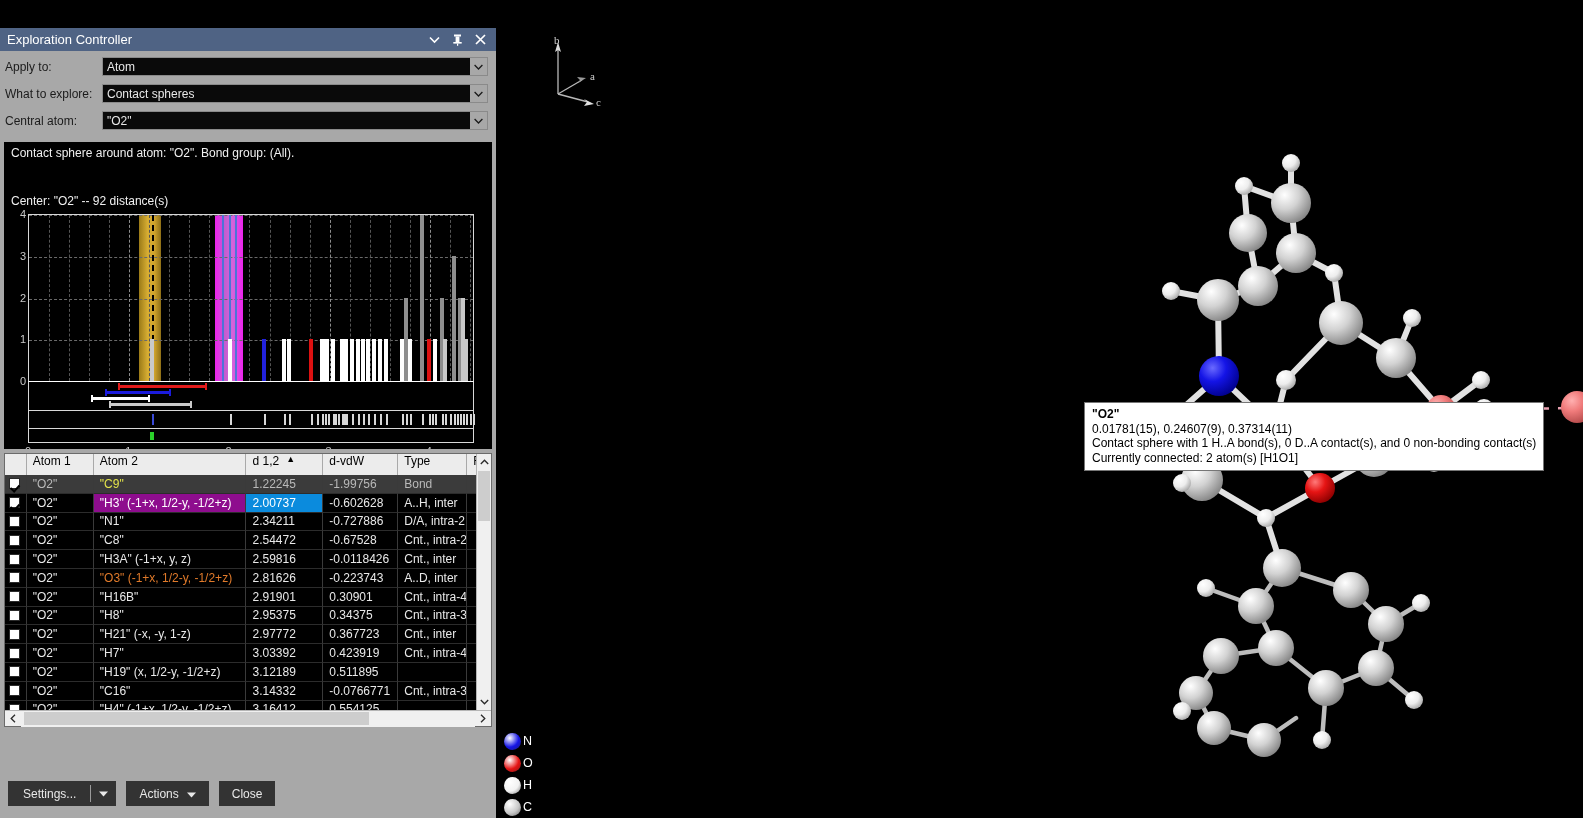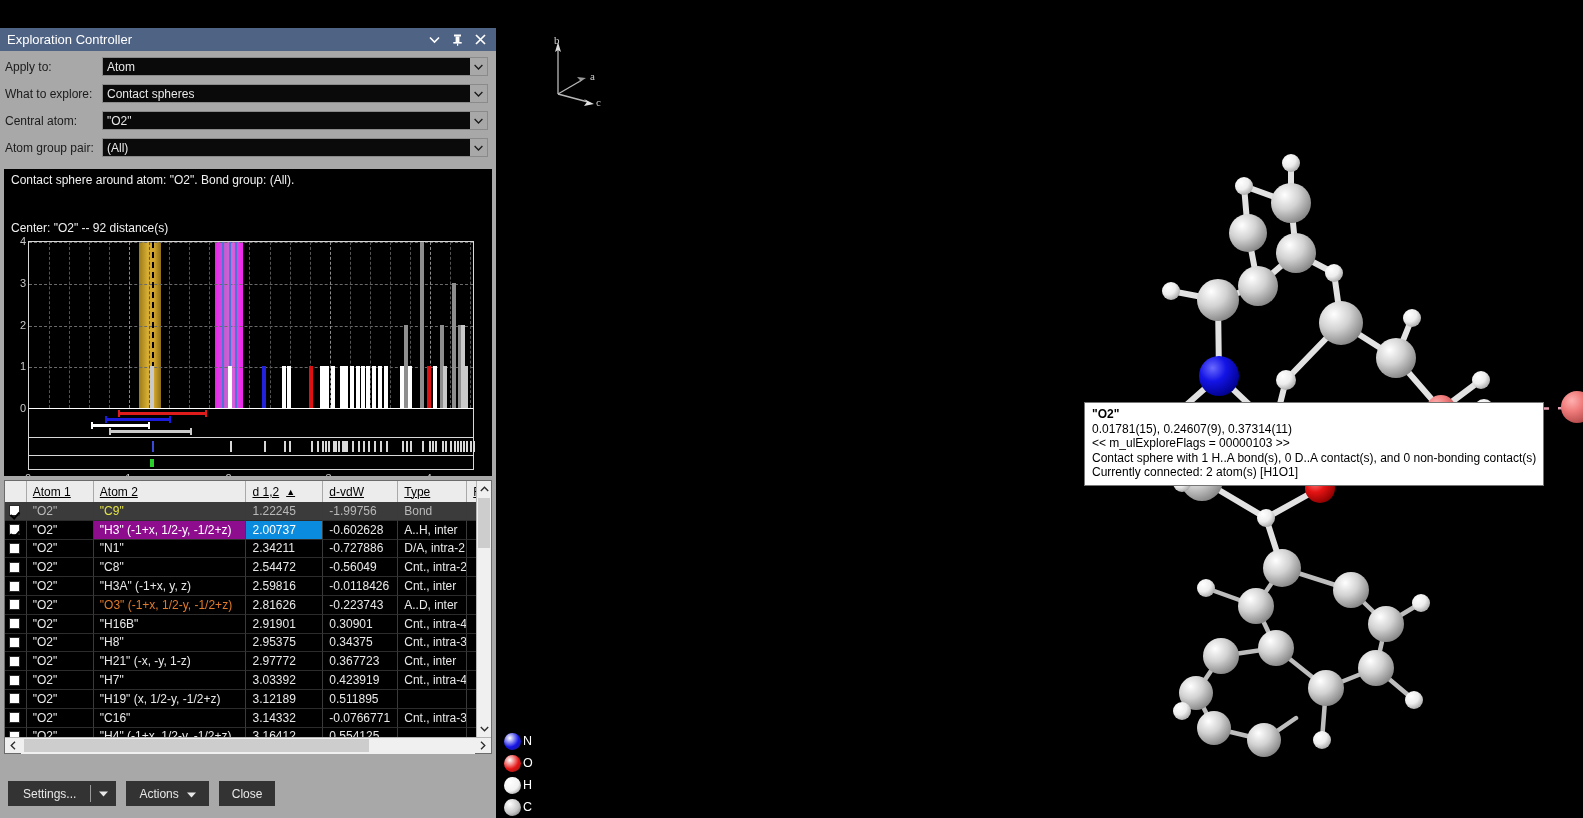--- a/index.html
+++ b/index.html
@@ -98,22 +98,22 @@
   .xlab { position:absolute; font-size:11px; color:#c8c8c8; transform:translateX(-50%); }
 
   
   .table-wrap {
     margin: 4px 4px 0 4px; background:#000; flex:0 0 auto;
     height: 274px; position:relative; display:flex; flex-direction:column;
     border:1px solid #6b6b6b;
   }
   .thead { display:flex; height:21px; background:#ececec; color:#000; flex:0 0 auto;}
   .th {
-    font-size:12px; display:flex; align-items:center; padding-left:6px;
-    border-right:1px solid #a9a9a9; position:relative; overflow:hidden; white-space:nowrap;text-decoration:underline;
+    font-size:12px; display:flex; align-items:flex-start; padding-left:6px;
+    border-right:1px solid #a9a9a9; position:relative; overflow:hidden; white-space:nowrap;
   }
   .th .sortarrow { margin-left:7px; }
   .tbody { flex:1 1 auto; overflow:hidden; background:#000; position:relative; }
   .trow { display:flex; height:18.8px; align-items:stretch; font-size:12px; }
   .td {
     display:flex; align-items:center; padding-left:6px;
     border-right:1px solid #3a3a3a; border-bottom:1px solid #2c2c2c;
     color:#e9e9e9; white-space:nowrap; overflow:hidden;
   }
   .cbcell{ display:flex; align-items:center; justify-content:flex-start; padding-left:4px;
@@ -230,31 +230,20 @@
             <svg width="9" height="6" viewBox="0 0 9 6">
                 <path d="M0.6 1 L4.5 5 L8.4 1" fill="none" stroke="#1a1a1a" stroke-width="1.3"></path>
               </svg>
           </span>
         </div>
       </div>
       <div class="frow">
         <span class="flabel">Central atom:</span>
         <div class="combo">
           <span class="cval">"O2"</span>
-          <span class="carrow">
-            <svg width="9" height="6" viewBox="0 0 9 6">
-                <path d="M0.6 1 L4.5 5 L8.4 1" fill="none" stroke="#1a1a1a" stroke-width="1.3"></path>
-              </svg>
-          </span>
-        </div>
-      </div>
-      <div class="frow">
-        <span class="flabel">Atom group pair:</span>
-        <div class="combo">
-          <span class="cval">(All)</span>
           <span class="carrow">
             <svg width="9" height="6" viewBox="0 0 9 6">
                 <path d="M0.6 1 L4.5 5 L8.4 1" fill="none" stroke="#1a1a1a" stroke-width="1.3"></path>
               </svg>
           </span>
         </div>
       </div>
     </div>
 
     <div class="graph-box">
@@ -454,21 +443,21 @@
             <div class="td" style="width: 70px;">D/A, intra-2</div>
             <div class="td" style="width: 24px;"></div>
           </div>
           <div class="trow">
             <div class="cbcell" style="width: 22px;">
               <span class="cbox"></span>
             </div>
             <div class="td" style="width: 68px;">"O2"</div>
             <div class="td" style="width: 155px;">"C8"</div>
             <div class="td" style="width: 78px;">2.54472</div>
-            <div class="td" style="width: 76px;">-0.56049</div>
+            <div class="td" style="width: 76px;">-0.67528</div>
             <div class="td" style="width: 70px;">Cnt., intra-2</div>
             <div class="td" style="width: 24px;"></div>
           </div>
           <div class="trow">
             <div class="cbcell" style="width: 22px;">
               <span class="cbox"></span>
             </div>
             <div class="td" style="width: 68px;">"O2"</div>
             <div class="td" style="width: 155px;">"H3A" (-1+x, y, z)</div>
             <div class="td" style="width: 78px;">2.59816</div>
@@ -851,21 +840,20 @@
         <circle cx="1260" cy="620" r="16" fill="url(#gCdim)"></circle>
         <circle cx="1240" cy="665" r="16" fill="url(#gCdim)"></circle>
         <circle cx="1260" cy="705" r="16" fill="url(#gCdim)"></circle>
         <circle cx="1300" cy="712" r="16" fill="url(#gCdim)"></circle>
       </g>
     </svg>
 
     <div class="tooltip" style="left:588px; top:374px;">
       <div class="tt-first">"O2"</div>
       <div>0.01781(15), 0.24607(9), 0.37314(11)</div>
-      <div>&lt;&lt; m_ulExploreFlags = 00000103 &gt;&gt;</div>
       <div>Contact sphere with 1 H..A bond(s), 0 D..A contact(s), and 0 non-bonding contact(s)</div>
       <div>Currently connected: 2 atom(s) [H1O1]</div>
     </div>
 
     <div class="legend" id="legend">
         <div class="legend-item">
           <span class="legend-ball" style="background: radial-gradient(circle at 34% 30%, rgb(255, 255, 255) 0%, rgb(20, 20, 230) 55%, rgb(34, 34, 34) 130%);"></span>
           <span class="legend-lbl">N</span>
         </div>
         <div class="legend-item">

